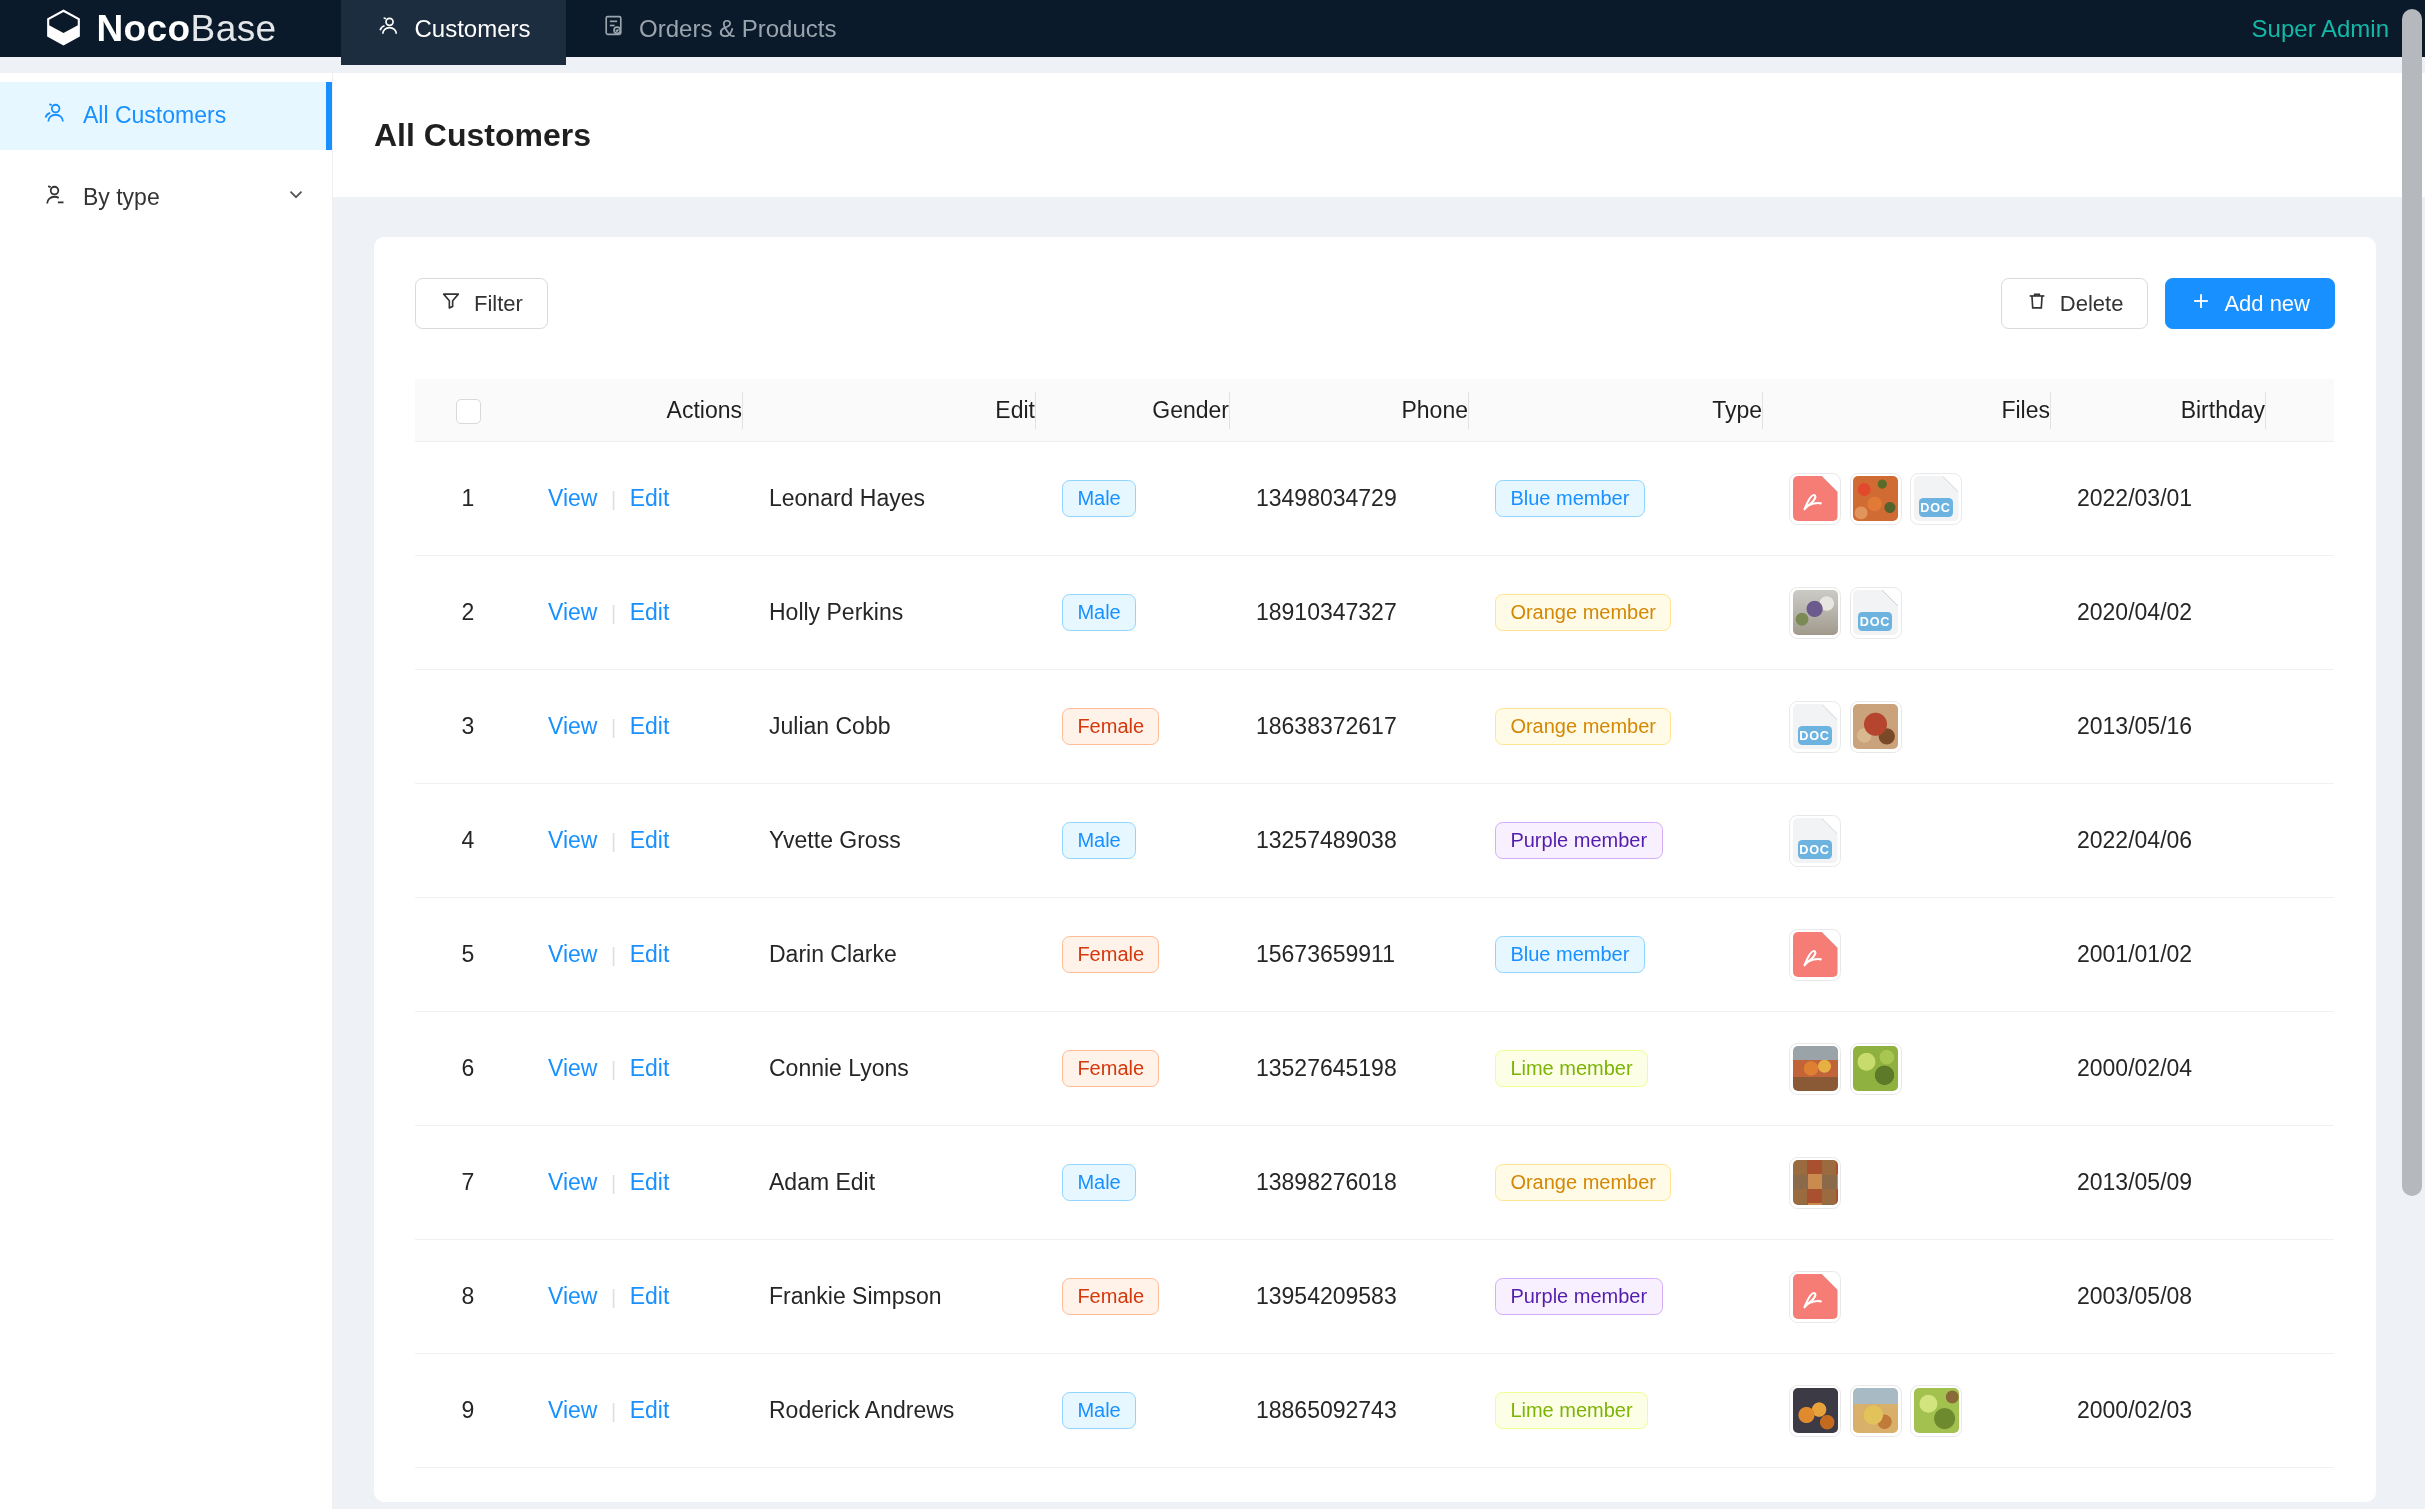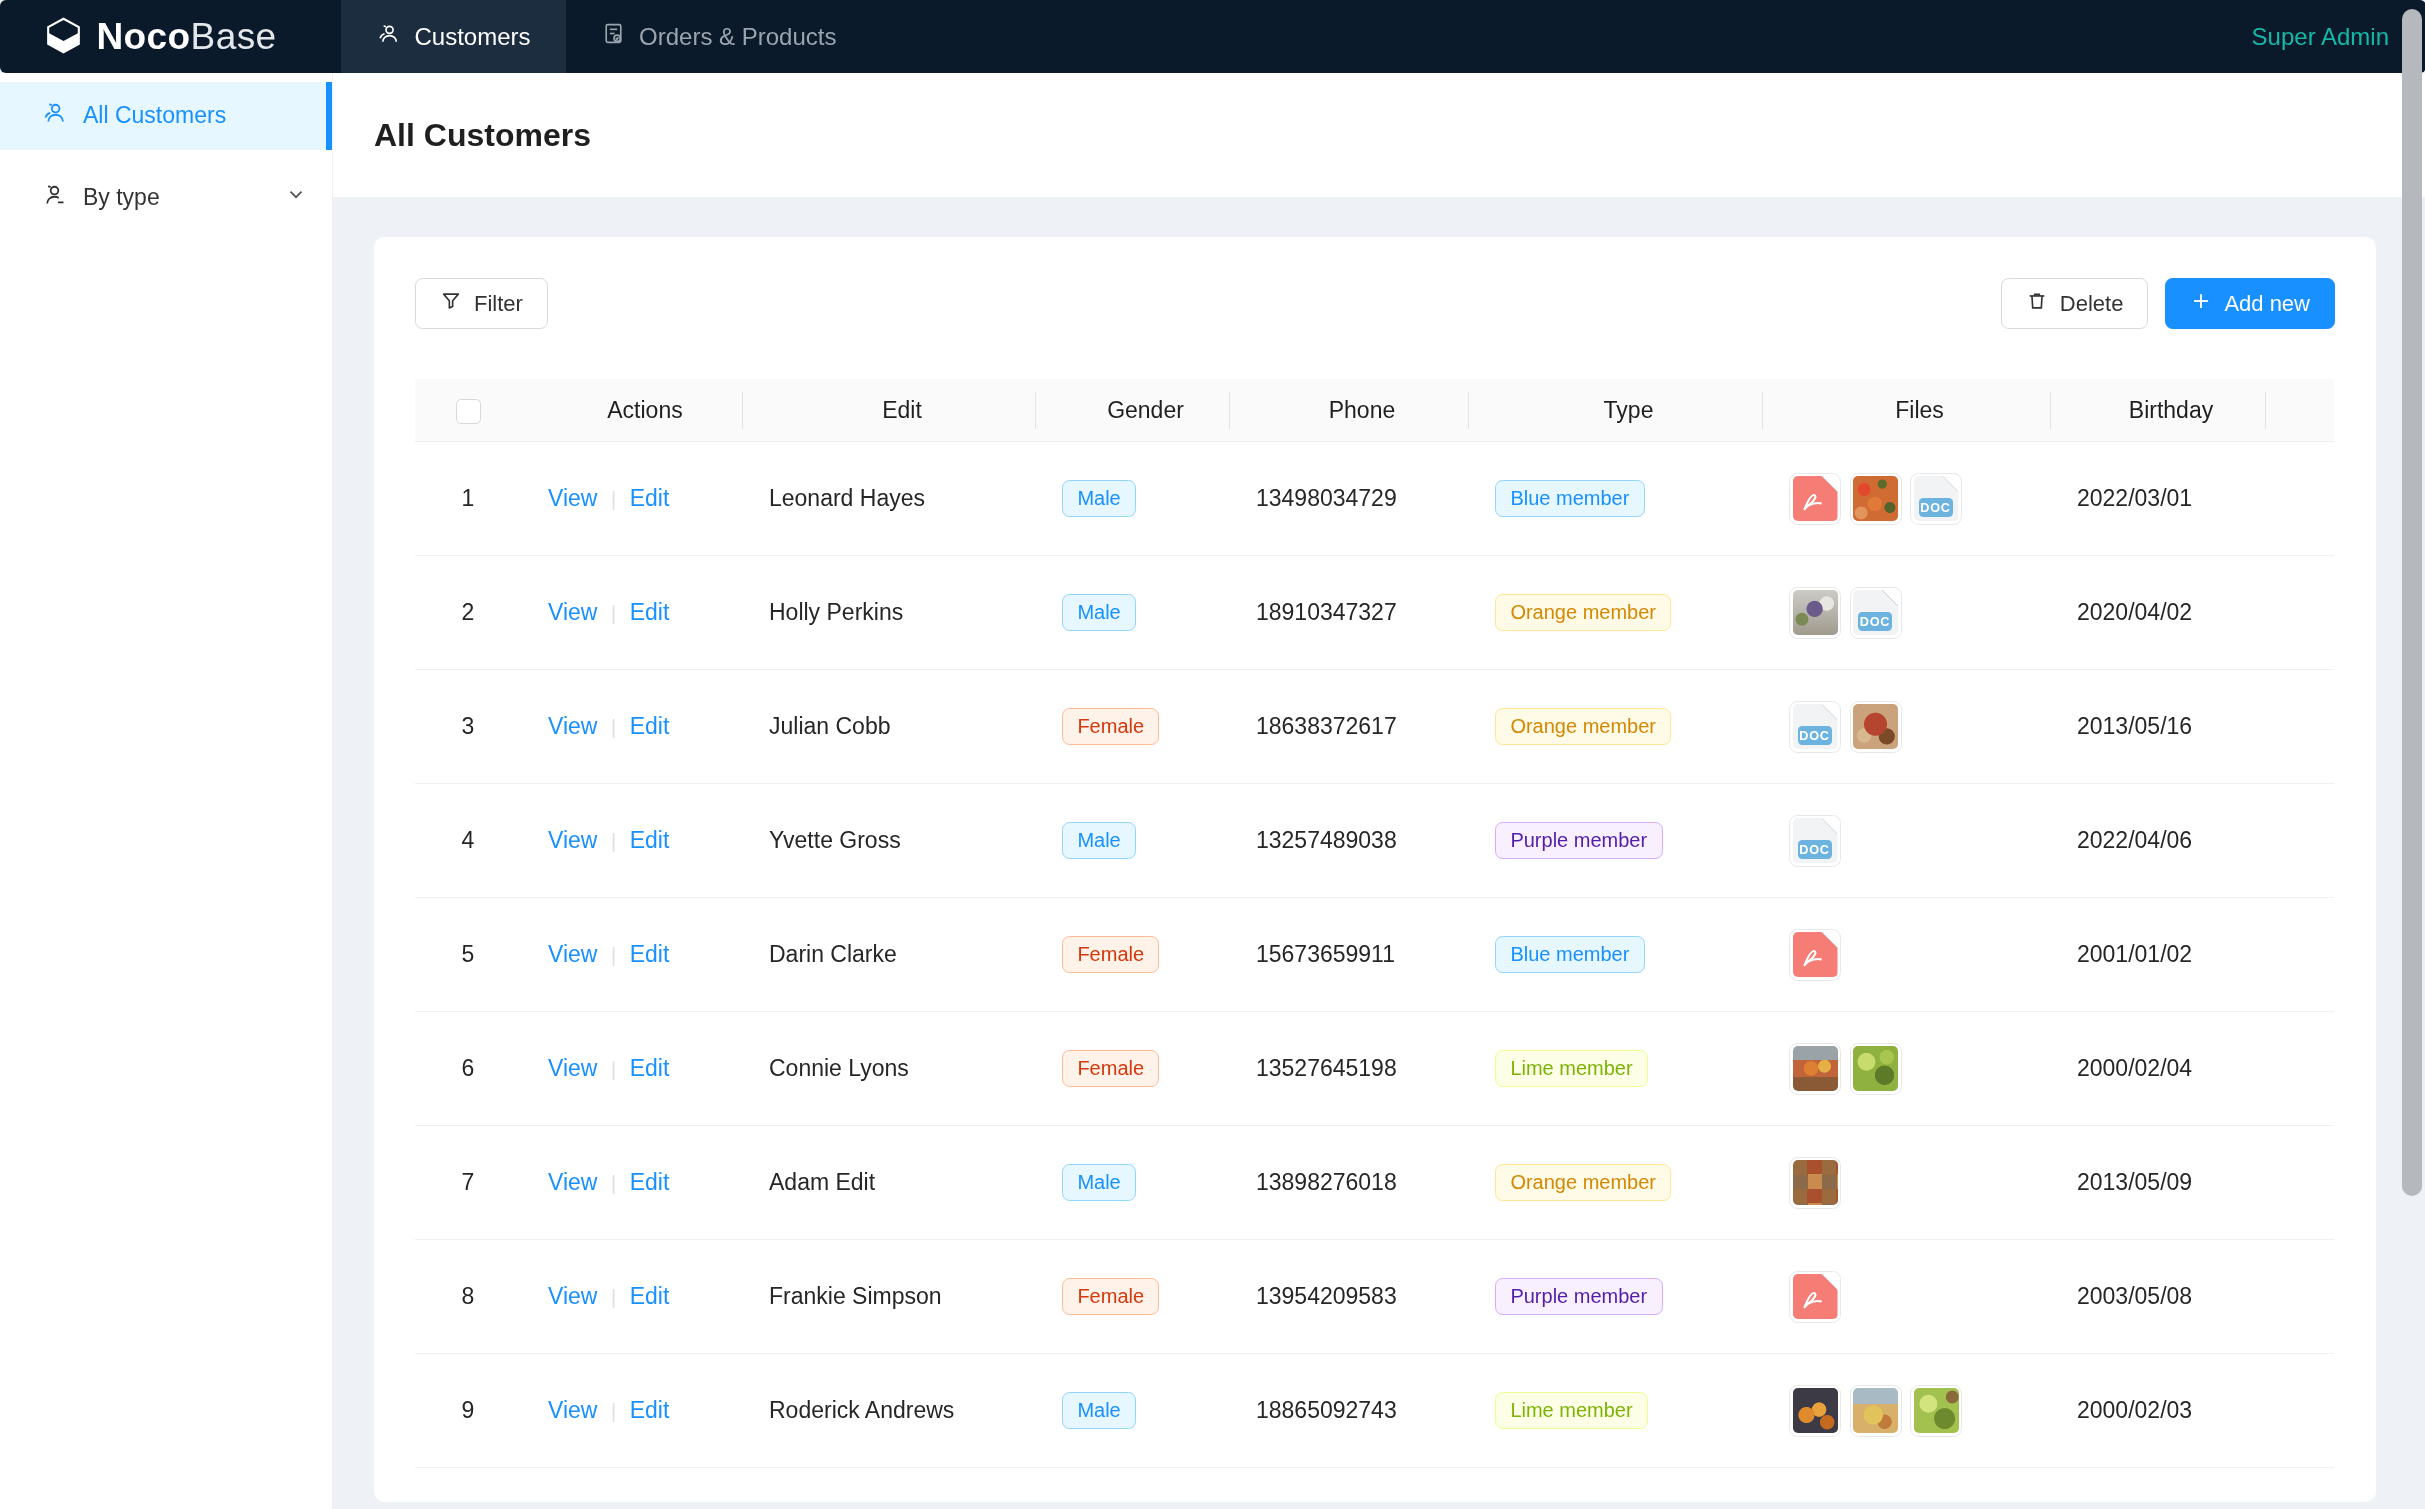--- a/index.html
+++ b/index.html
@@ -1,21 +1,21 @@
 <!DOCTYPE html>
 <html style="font-size:13.5px"><head>
 <meta charset="utf-8">
 <style>
   html,body{margin:0;padding:0;width:2426px;height:1509px;overflow:hidden;
     font-family:"Liberation Sans",sans-serif;background:#eef1f5;}
   *{box-sizing:border-box;}
 
   
-  .navbar{position:absolute;top:0;left:0;width:2426px;height:73px;background:#0b1a2b;
-    display:flex;align-items:center;color:#fff;z-index:5;border-radius:6px;}
+  .navbar{position:absolute;top:0;left:0;width:2426px;height:57px;background:#0b1a2b;
+    display:flex;align-items:center;color:#fff;z-index:5;}
   .logo{display:flex;align-items:center;gap:13.5px;padding-left:44px;width:341px;flex:0 0 auto;}
   .logo-text{font-size:37px;letter-spacing:0.4px;white-space:nowrap;}
   .logo-bold{font-weight:700;color:#ffffff;}
   .logo-light{font-weight:300;color:#e3e7ea;}
   .nav-tab{height:73px;display:flex;align-items:center;gap:13.5px;padding:0 35px;
     font-size:24px;color:#9aa4ad;cursor:pointer;}
   .nav-tab.active{background:#1d2d40;color:#fff;}
   .nav-tab svg{flex:0 0 auto;}
   .nav-user{margin-left:auto;padding-right:37px;font-size:24px;color:#14b8a6;}
 
@@ -43,21 +43,21 @@
     display:inline-flex;align-items:center;gap:12px;padding:0 24px;font-size:22px;color:#333;cursor:pointer;}
   .btn svg{flex:0 0 auto;}
   .spacer{flex:1;}
   .btn-add{background:#1890ff;border-color:#1890ff;color:#fff;margin-left:17px;}
 
   
   table{width:1919px;border-collapse:separate;border-spacing:0;table-layout:fixed;}
   col.c1{width:106px;} col.c2{width:221px;} col.c3{width:293px;} col.c4{width:194px;}
   col.c5{width:239px;} col.c6{width:294px;} col.c7{width:288px;} col.c8{width:215px;} col.c9{width:69px;}
   thead th{background:#fafafa;height:63px;font-size:23px;font-weight:500;color:#1f1f1f;
-    text-align:center;padding:0 0 0 27px;position:relative;border-bottom:0.8px solid #efefef;}
+    text-align:right;padding:0 0 0 27px;position:relative;border-bottom:0.8px solid #efefef;}
   thead th.sep::before{content:"";position:absolute;left:0;top:12.7px;height:37px;width:0.8px;background:#e2e2e2;}
   thead th.center{text-align:center;padding:0;}
   tbody td{height:114px;border-bottom:0.8px solid #f0f0f0;font-size:23px;color:#262626;
     padding:0 0 0 27px;background:#fff;}
   tbody td.center{text-align:center;padding:0;}
   a.action{color:#1890ff;text-decoration:none;cursor:pointer;}
   .act-sep{color:#e0e0e0;margin:0 13.5px;font-size:20px;}
 
   .checkbox{width:25px;height:25px;border:1.7px solid #d9d9d9;border-radius:5px;background:#fff;
     display:inline-block;vertical-align:middle;cursor:pointer;}

